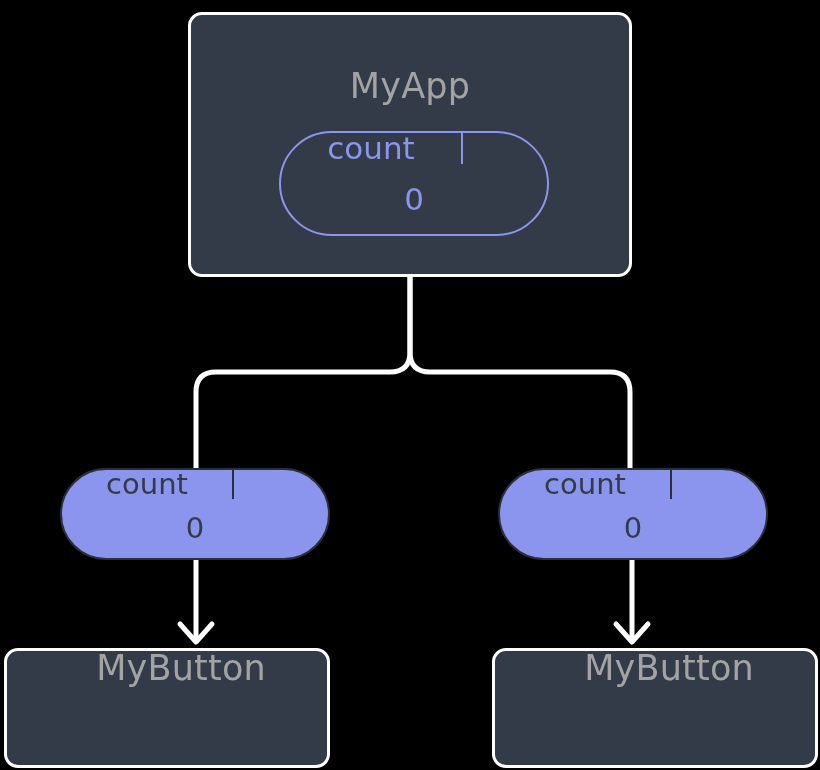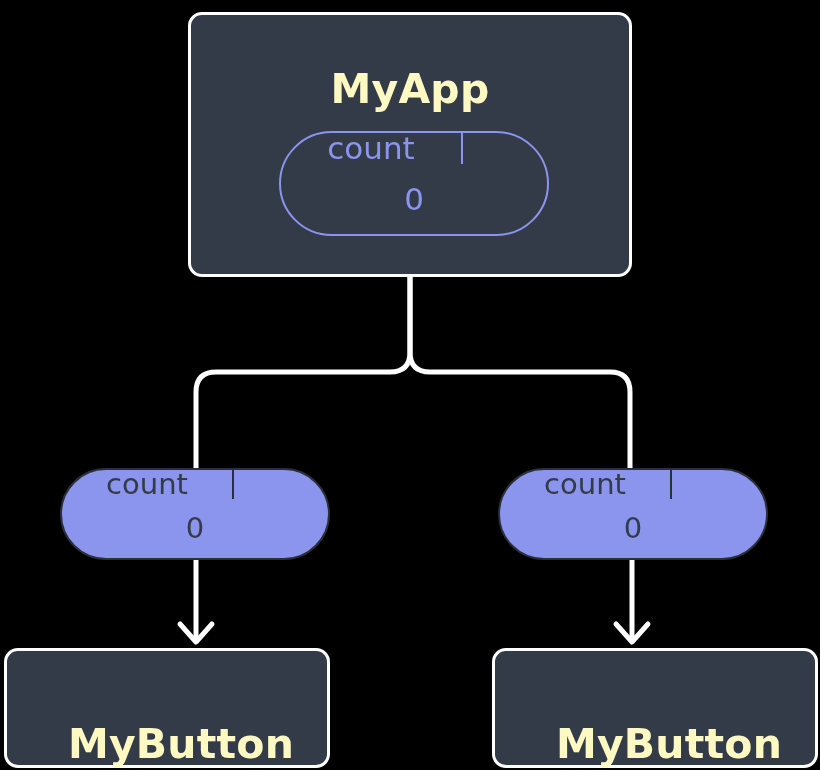--- a/index.html
+++ b/index.html
@@ -34,42 +34,42 @@
     position: absolute;
     box-sizing: border-box;
     background: #333b49;
     border: 3px solid #ffffff;
     border-radius: 14px;
     display: flex;
     flex-direction: column;
     align-items: center;
   }
   .comp-title {
-    color: #fef9c3;
-    font-size: 41px;
-    font-weight: 700;
+    color: #a3a3a3;
+    font-size: 35px;
+    font-weight: 400;
     letter-spacing: 0.2px;
     line-height: 1;
     white-space: nowrap;
   }
 
   
   #root-box {
     left: 188px;
     top: 12px;
     width: 444px;
     height: 265px;
     padding-top: 54px;
   }
 
   
   .leaf-box {
     height: 120px;
     top: 648px;
-    justify-content: flex-end;
+    justify-content: flex-start;
     padding-left: 28px;
   }
   #leaf-box-left  { left: 4px;   width: 326px; }
   #leaf-box-right { left: 492px; width: 326px; }
 
   
   .pill {
     position: absolute;
     box-sizing: border-box;
     display: flex;

